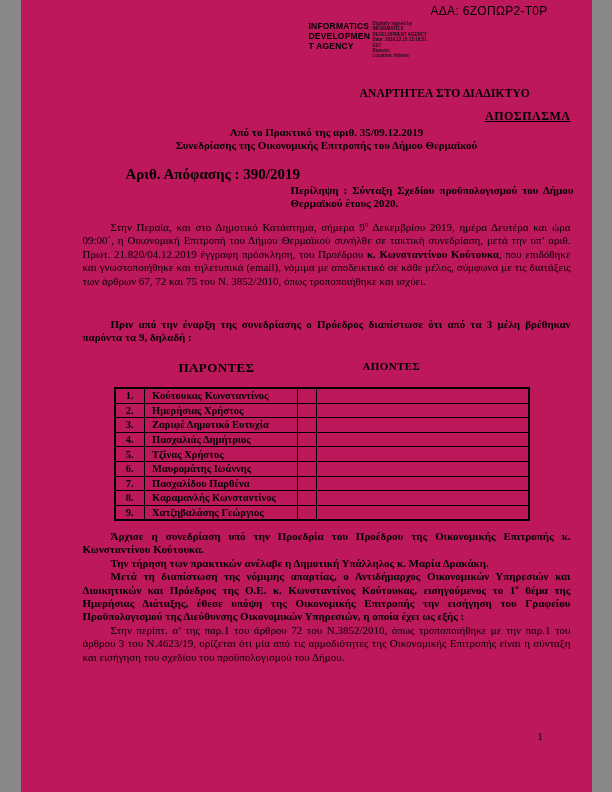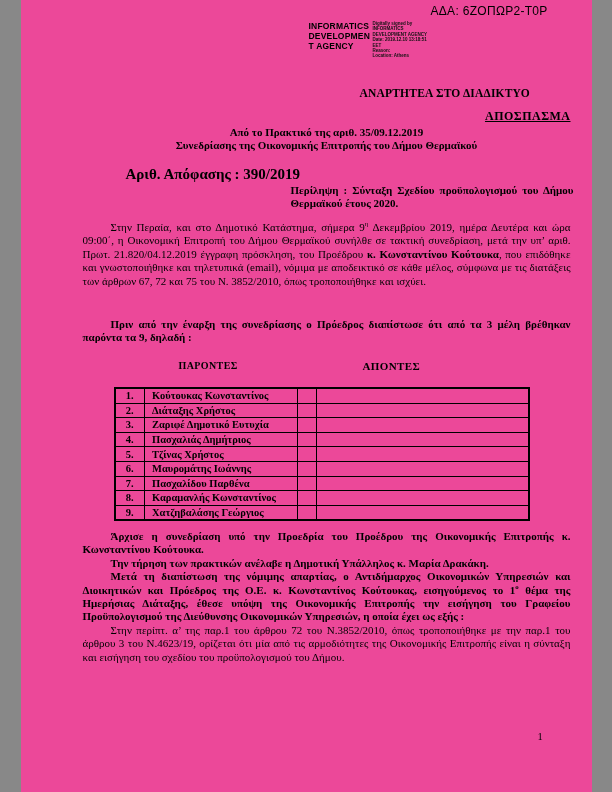--- a/index.html
+++ b/index.html
@@ -1,20 +1,20 @@
 <!DOCTYPE html>
 <html><head>
 <meta charset="utf-8">
 <style>
   html,body { margin:0; padding:0; background:#888; }
   .page {
     position:relative;
     width:571px; height:792px;
     margin:0 auto;
-    background:#ec4899;
+    background:#be185d;
     color:#000000;
     font-family:"Liberation Serif", serif;
     overflow:hidden;
   }
   .abs { position:absolute; }
 
   
   .ada { top:4px; left:410px; font-family:"Liberation Sans", sans-serif; font-size:12px; letter-spacing:0.3px; }
 
   
@@ -29,21 +29,21 @@
   .head-sub { font-size:11px; line-height:13.4px; }
 
   .decision { top:166px; left:105px; font-weight:bold; font-size:15px; }
   .summary { top:184px; left:270px; width:283px; font-weight:bold; font-size:11px; line-height:13.4px; text-align:justify; }
 
   
   .para { font-size:11px; line-height:13.4px; text-align:justify; margin:0; text-indent:28px; }
   .intro { top:221px; left:62px; width:488px; }
   .quorum { top:318px; left:62px; width:488px; font-weight:bold; }
 
-  .present-h { top:360px; left:158px; font-weight:bold; font-size:10px; letter-spacing:0.4px; }
+  .present-h { top:360px; left:158px; font-weight:bold; font-size:13px; letter-spacing:0.4px; }
   .absent-h  { top:360px; left:342px; font-weight:bold; font-size:11px; letter-spacing:0.4px; }
 
   
   .members { top:387px; left:93px; }
   table { border-collapse:collapse; }
   .members table { border:2px solid #000; }
   .members td {
     border:1px solid #000;
     height:13.6px;
     font-size:10.5px;
@@ -120,21 +120,21 @@
 
           <tr>
             <td class="num">1.</td>
             <td>Κούτουκας Κωνσταντίνος</td>
             <td></td>
             <td></td>
           </tr>
 
           <tr>
             <td class="num">2.</td>
-            <td>Διάταξης Χρήστος</td>
+            <td>Ημερήσιας Χρήστος</td>
             <td></td>
             <td></td>
           </tr>
 
           <tr>
             <td class="num">3.</td>
             <td>Ζαριφέ Δημοτικό Ευτυχία</td>
             <td></td>
             <td></td>
           </tr>

